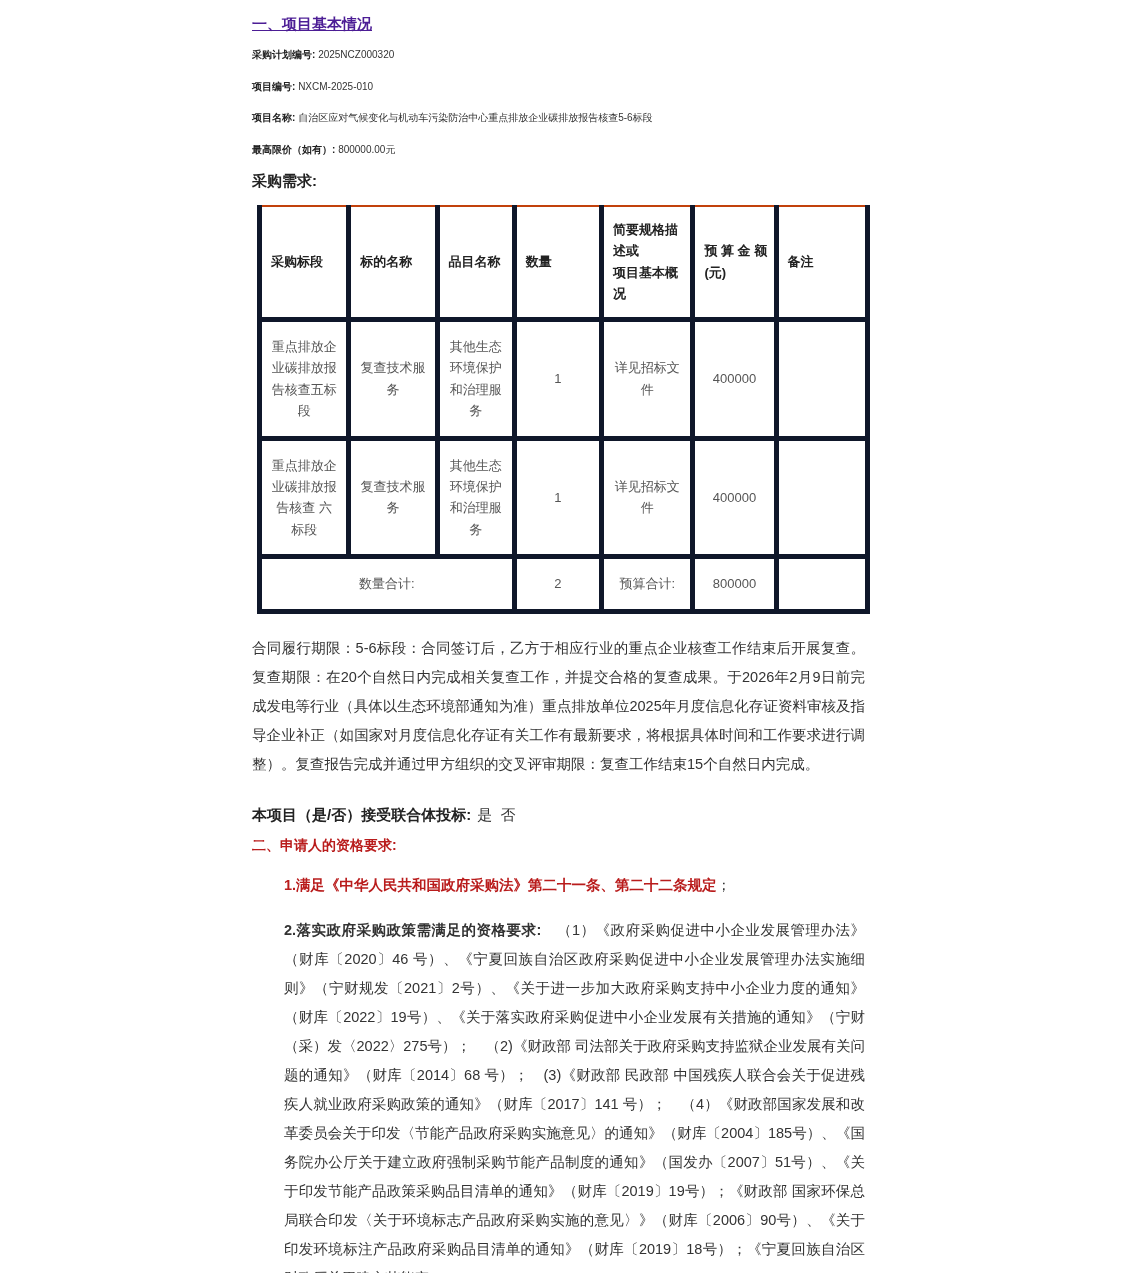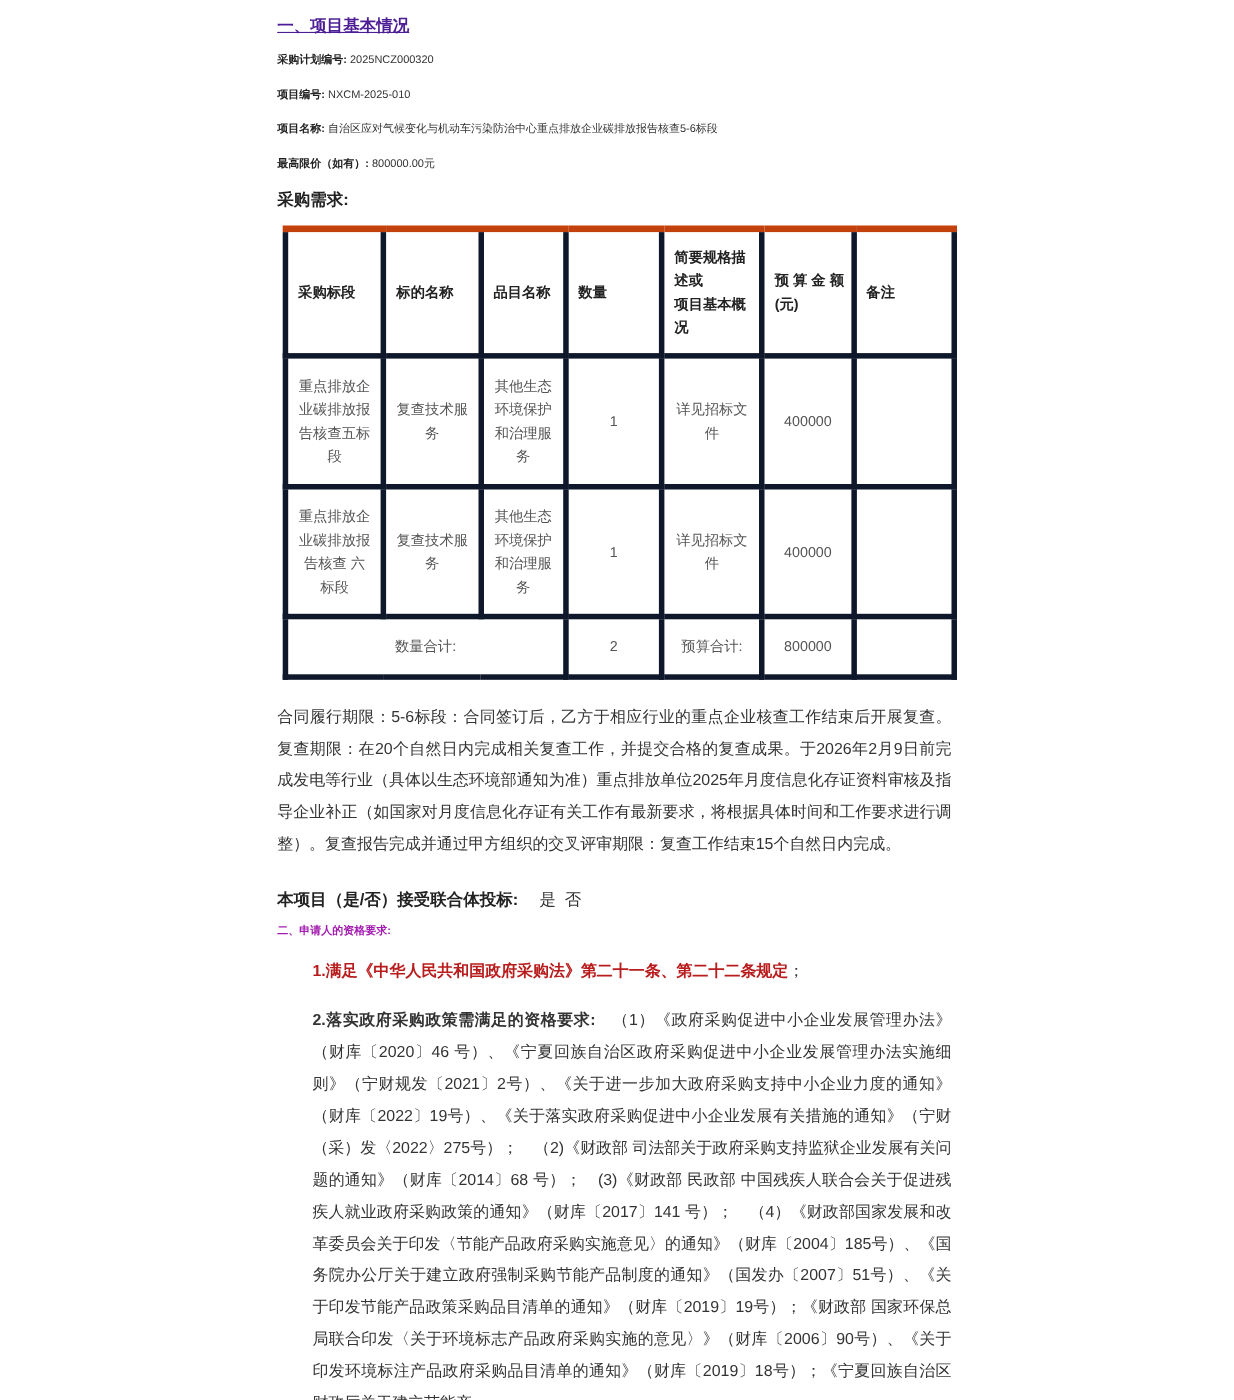--- a/index.html
+++ b/index.html
@@ -65,21 +65,21 @@
   .req-table td {
     border: 5px solid #0f172a;
     padding: 8px 9px;
     vertical-align: middle;
     line-height: 1.65;
     color: #444444;
     font-weight: normal;
     word-break: break-all;
   }
   .req-table thead th {
-    border-top: 6px solid #c2410c;
+    border-top: 2px solid #c2410c;
     font-weight: bold;
     color: #222222;
     text-align: left;
     vertical-align: middle;
     padding-top: 12px;
     padding-bottom: 12px;
   }
   .req-table tbody td {
     text-align: center;
     color: #555555;
@@ -109,26 +109,26 @@
     color: #333333;
     margin: 0 0 14px 0;
   }
   .para-term { margin-bottom: 22px; }
   .statement {
     font-size: 15px;
     line-height: 1.8;
     margin: 0 0 6px 0;
     color: #333333;
   }
-  .statement .field-label { margin-right: 15px; }
+  .statement .field-label { margin-right: 2px; }
   .yesno { letter-spacing: 2px; }
   .sub-heading {
-    font-size: 10px;
-    font-weight: bold;
-    color: #a21caf;
+    font-size: 14px;
+    font-weight: bold;
+    color: #b91c1c;
     margin: 0 0 14px 0;
     line-height: 1.7;
   }
   .list-item {
     font-size: 14.5px;
     line-height: 2.0;
     margin: 0 0 16px 0;
     padding-left: 32px;
     color: #333333;
     text-align: justify;

